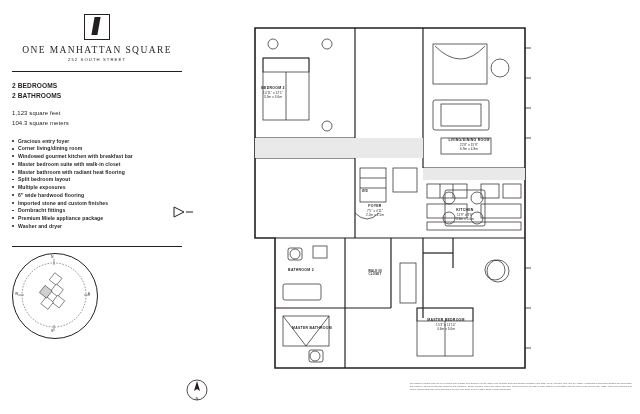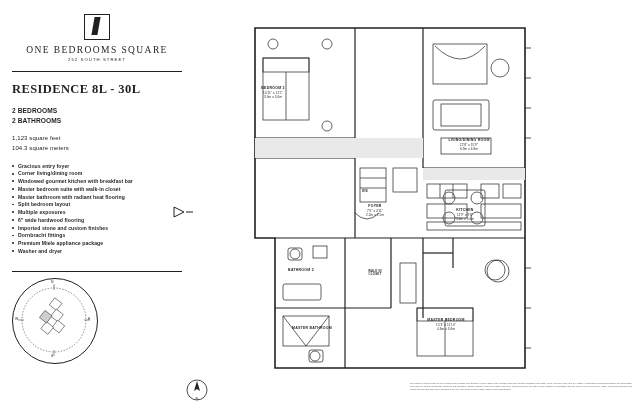--- a/index.html
+++ b/index.html
@@ -116,27 +116,26 @@
 
 <div class="sheet">
 
   <div class="left">
 
     <div class="logo-block">
       <div class="logo-mark">
         <div class="sq"></div>
         <div class="bar"></div>
       </div>
-      <div class="logo-name">ONE BEDROOMS SQUARE</div>
+      <div class="logo-name">ONE MANHATTAN SQUARE</div>
       <div class="logo-sub">252 SOUTH STREET</div>
     </div>
 
     <div class="rule"></div>
 
-    <div class="res-title">RESIDENCE 8L - 30L</div>
 
     <div class="beds">
       <div>2 BEDROOMS</div>
       <div>2 BATHROOMS</div>
     </div>
 
     <div class="area">
       <div>1,123 square feet</div>
       <div>104.3 square meters</div>
     </div>

